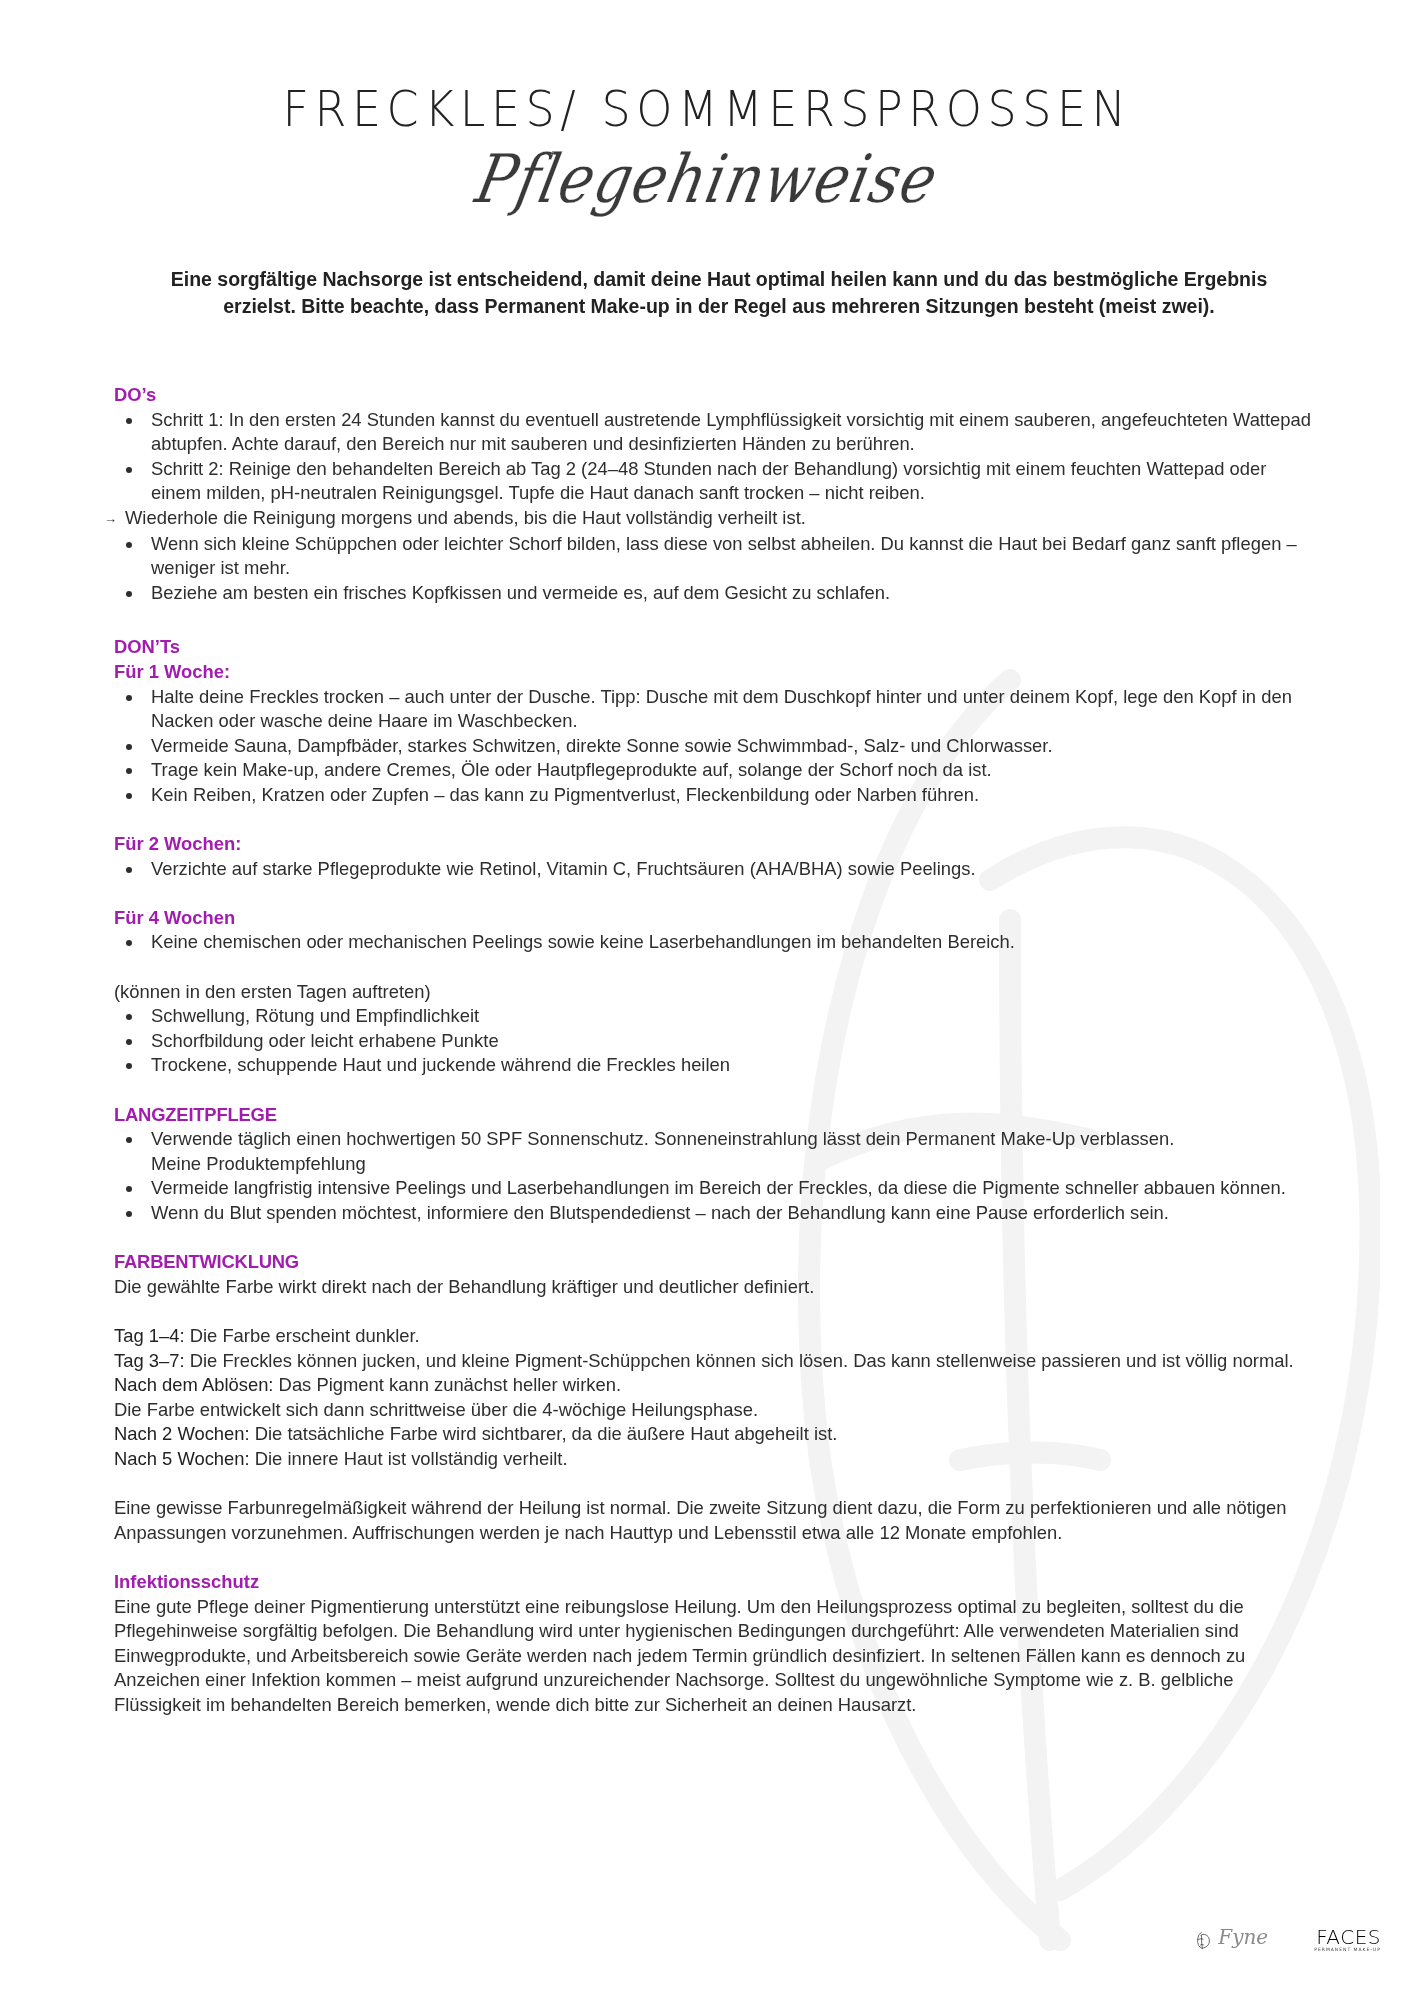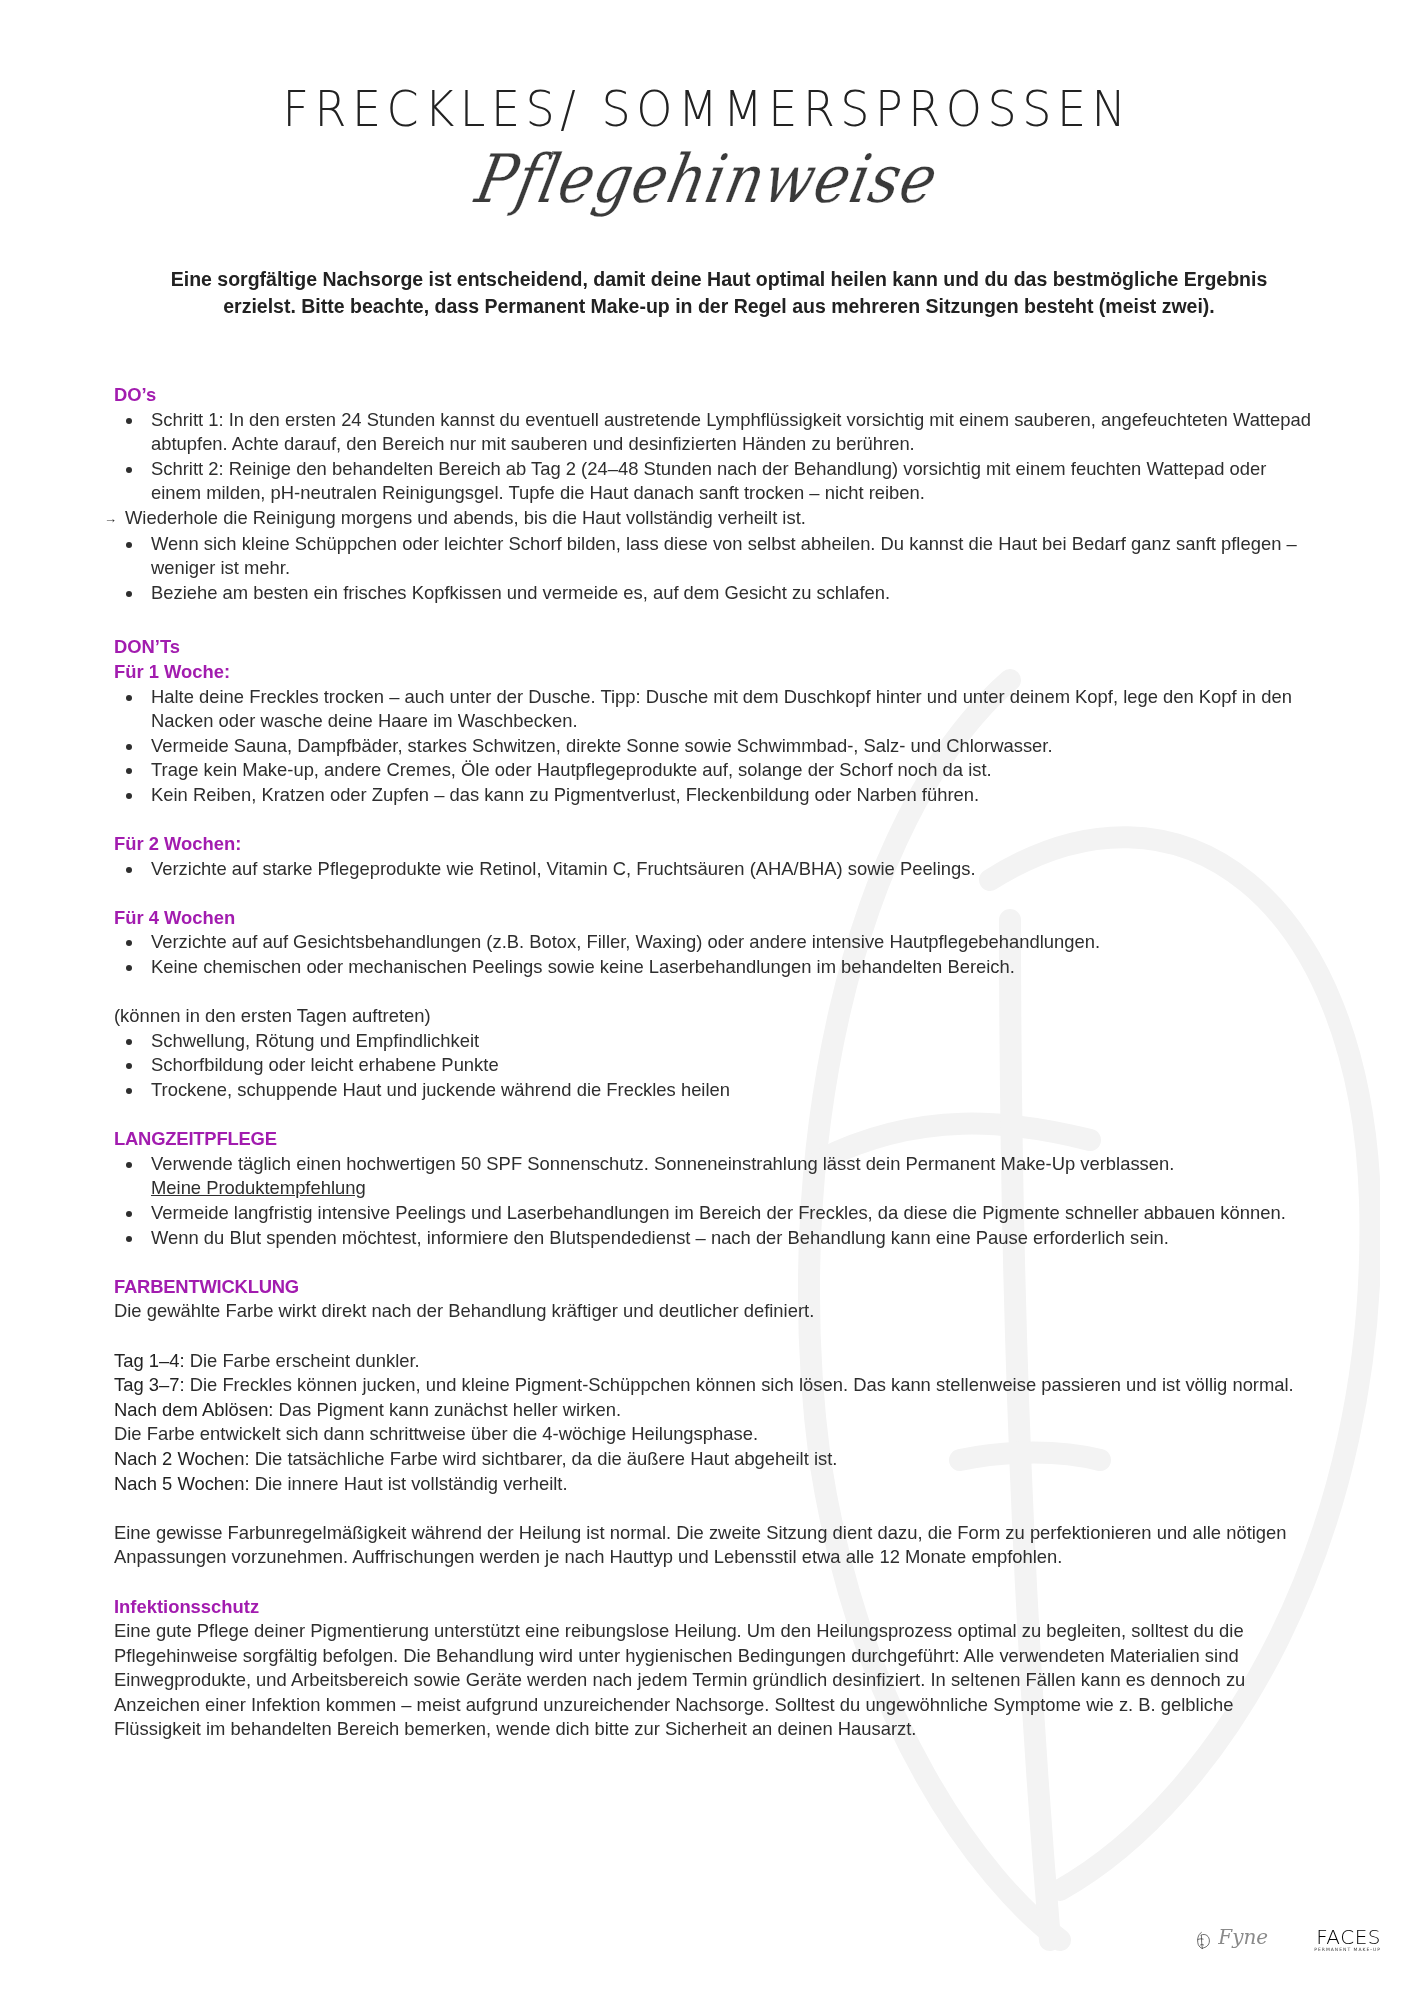--- a/index.html
+++ b/index.html
@@ -86,21 +86,21 @@
       content: "";
       position: absolute;
       left: 12px; top: 10px;
       width: 6px; height: 6px;
       border-radius: 50%;
       background: #2e2e2e;
     }
     .arrow-line { padding-left: 0; }
     .arrow-line .arr { font-size: 13px; margin-right: 8px; vertical-align: 1px; }
     .gap { height: 24.6px; }
-    .link { text-decoration: underline; color: #2e2e2e; cursor: pointer; }
+    .link { color: #2e2e2e; cursor: pointer; }
     .b { font-weight: normal; color: #222; }
     .footer-logo {
       position: absolute;
       left: 1196px; top: 1918px;
       width: 185px; height: 44px;
       display: flex; align-items: center;
     }
     .footer-logo .mark { width: 32px; height: 40px; }
     .footer-logo .brand {
       margin-left: 8px;
@@ -183,21 +183,20 @@
         <li>Kein Reiben, Kratzen oder Zupfen – das kann zu Pigmentverlust, Fleckenbildung oder Narben führen.</li>
       </ul>
       <div class="gap"></div>
       <div class="h">Für 2 Wochen:</div>
       <ul class="bul">
         <li>Verzichte auf starke Pflegeprodukte wie Retinol, Vitamin C, Fruchtsäuren (AHA/BHA) sowie Peelings.</li>
       </ul>
       <div class="gap"></div>
       <div class="h">Für 4 Wochen</div>
       <ul class="bul">
-        <li>Verzichte auf auf Gesichtsbehandlungen (z.B. Botox, Filler, Waxing) oder andere intensive Hautpflegebehandlungen.</li>
         <li>Keine chemischen oder mechanischen Peelings sowie keine Laserbehandlungen im behandelten Bereich.</li>
       </ul>
     </section>
 
     <div class="gap"></div>
 
     <section>
       <div>(können in den ersten Tagen auftreten)</div>
       <ul class="bul">
         <li>Schwellung, Rötung und Empfindlichkeit</li>

